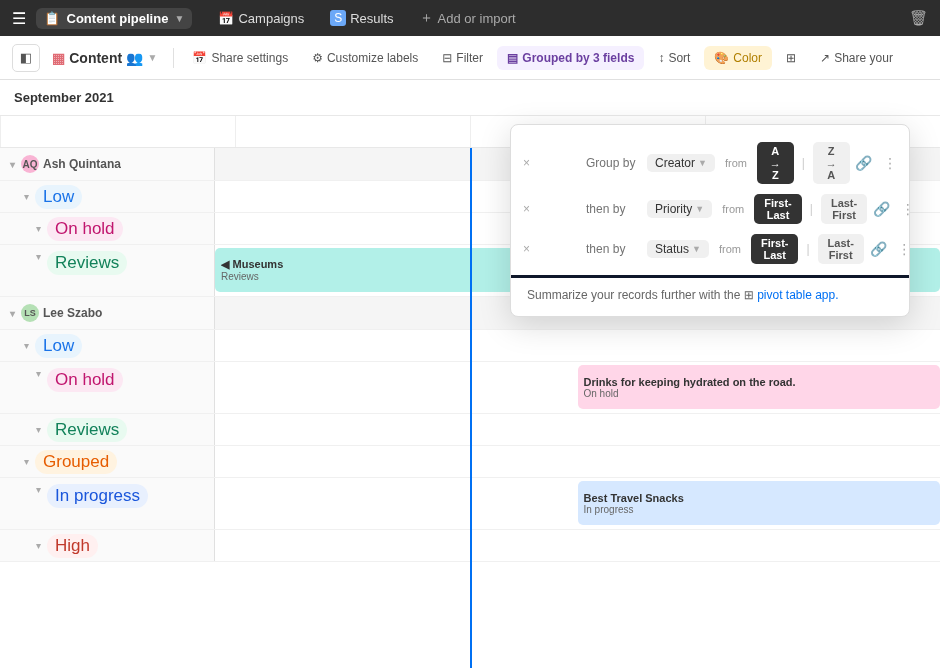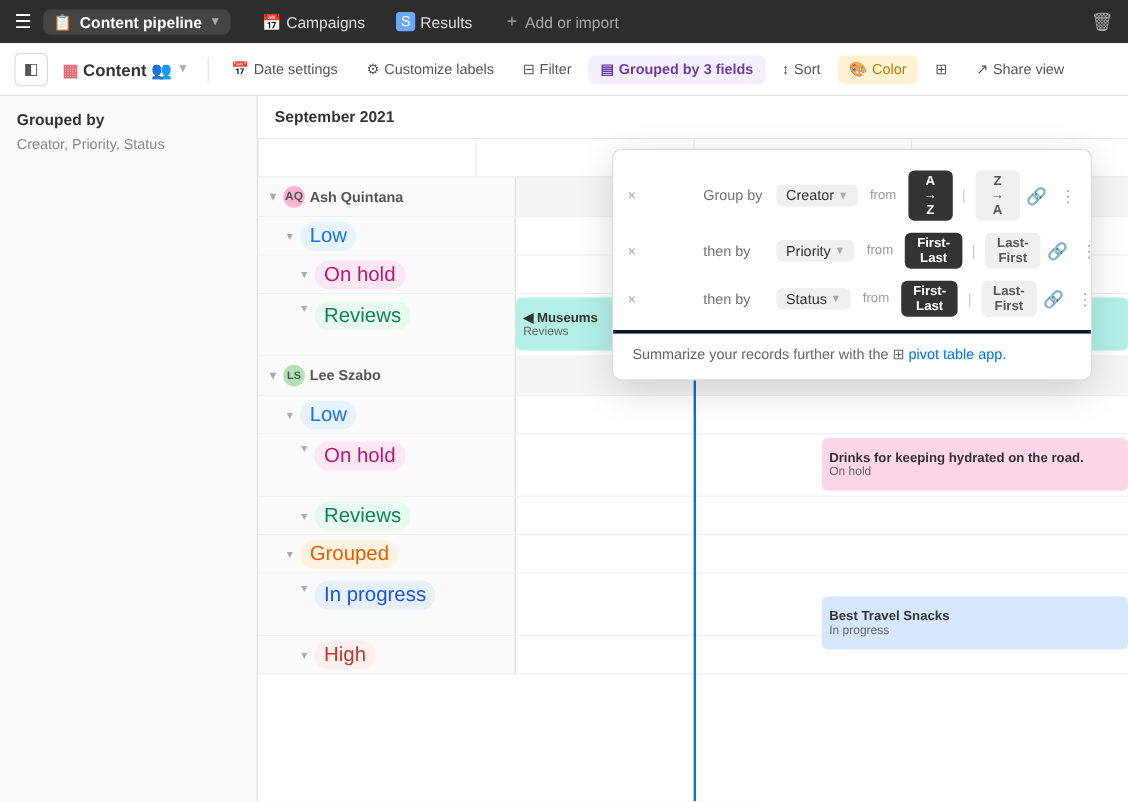--- a/index.html
+++ b/index.html
@@ -200,21 +200,21 @@
   </div>
   <div class="view-label">
     <span style="color:#e06c75;">▦</span>
     <span>Content</span>
     <span style="color:#aaa;">👥</span>
     <span style="color:#aaa;font-size:10px;">▼</span>
   </div>
   <div class="divider"></div>
   <button class="tool-btn">
     <span>📅</span>
-    <span>Date settings</span>
+    <span>Share settings</span>
   </button>
   <button class="tool-btn">
     <span>⚙</span>
     <span>Customize labels</span>
   </button>
   <button class="tool-btn">
     <span>⊟</span>
     <span>Filter</span>
   </button>
   <button class="tool-btn active">
@@ -227,30 +227,26 @@
   </button>
   <button class="tool-btn color-active">
     <span style="color:#e0a000;">🎨</span>
     <span>Color</span>
   </button>
   <button class="tool-btn">
     <span>⊞</span>
   </button>
   <button class="tool-btn">
     <span>↗</span>
-    <span>Share view</span>
+    <span>Share your</span>
   </button>
 </div>
 
 <div class="main">
 
-  <div class="left-panel">
-    <div class="grouped-by-label">Grouped by</div>
-    <div class="grouped-by-fields">Creator, Priority, Status</div>
-  </div>
 
   <div class="timeline">
 
     <div style="height:36px;background:#fff;border-bottom:1px solid #e8e8e8;position:relative;display:flex;align-items:center;padding-left:14px;">
       <span style="font-size:13px;font-weight:600;color:#333;">September 2021</span>
     </div>
 
     <div class="day-headers">
       <div class="day-col">
         <span class="day-name">Tue</span>
@@ -357,21 +353,21 @@
         </div>
         <div class="row-cells"></div>
       </div>
 
       <div class="group-row" style="height:52px;">
         <div class="row-label" style="padding-left:36px;align-items:flex-start;padding-top:6px;">
           <span class="chevron">▾</span>
           <span class="tag in-progress">In progress</span>
         </div>
         <div class="row-cells">
-          <div class="bar-wrapper bar-blue" style="left:50%;width:50%;height:44px;top:19px;border-radius:5px;">
+          <div class="bar-wrapper bar-blue" style="left:50%;width:50%;height:44px;top:3px;border-radius:5px;">
             <span class="bar-title">Best Travel Snacks</span>
             <span class="bar-sub">In progress</span>
           </div>
         </div>
       </div>
 
       <div class="group-row" style="height:28px;">
         <div class="row-label" style="padding-left:36px;">
           <span class="chevron">▾</span>
           <span class="tag high">High</span>

